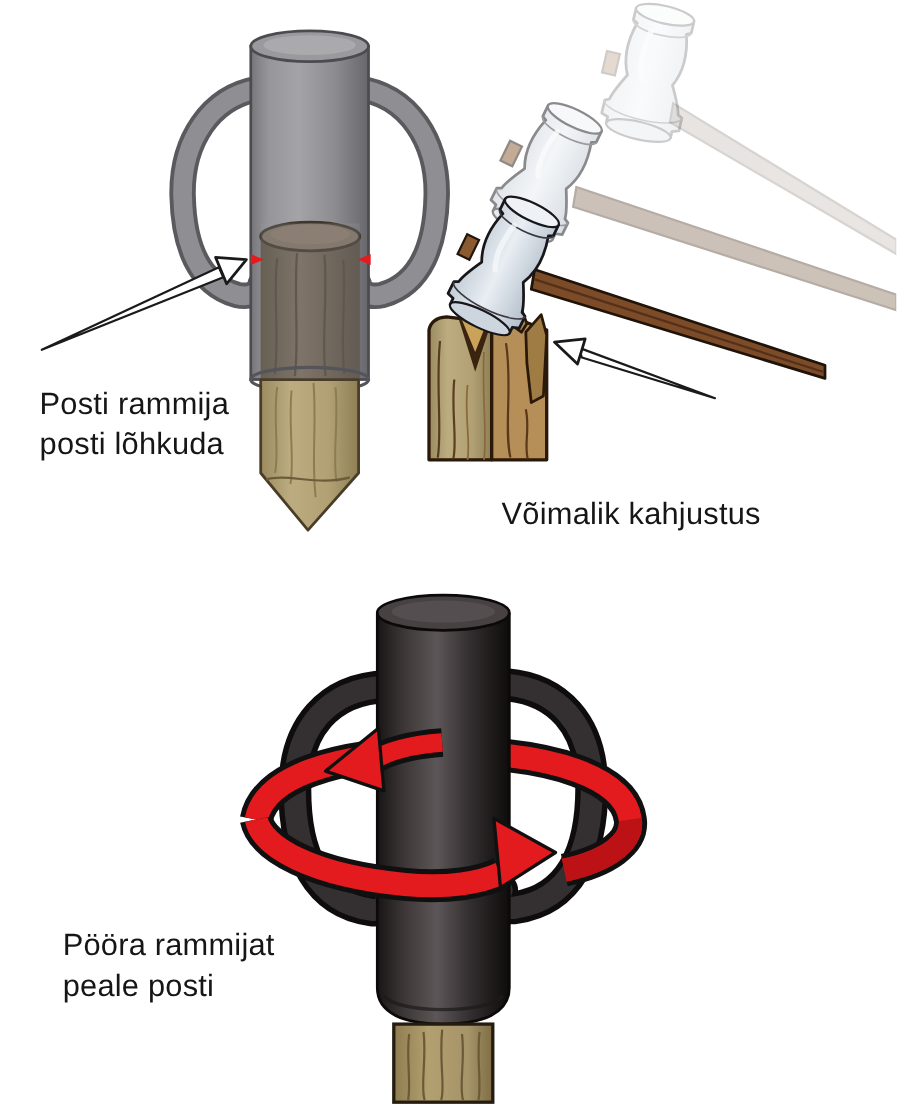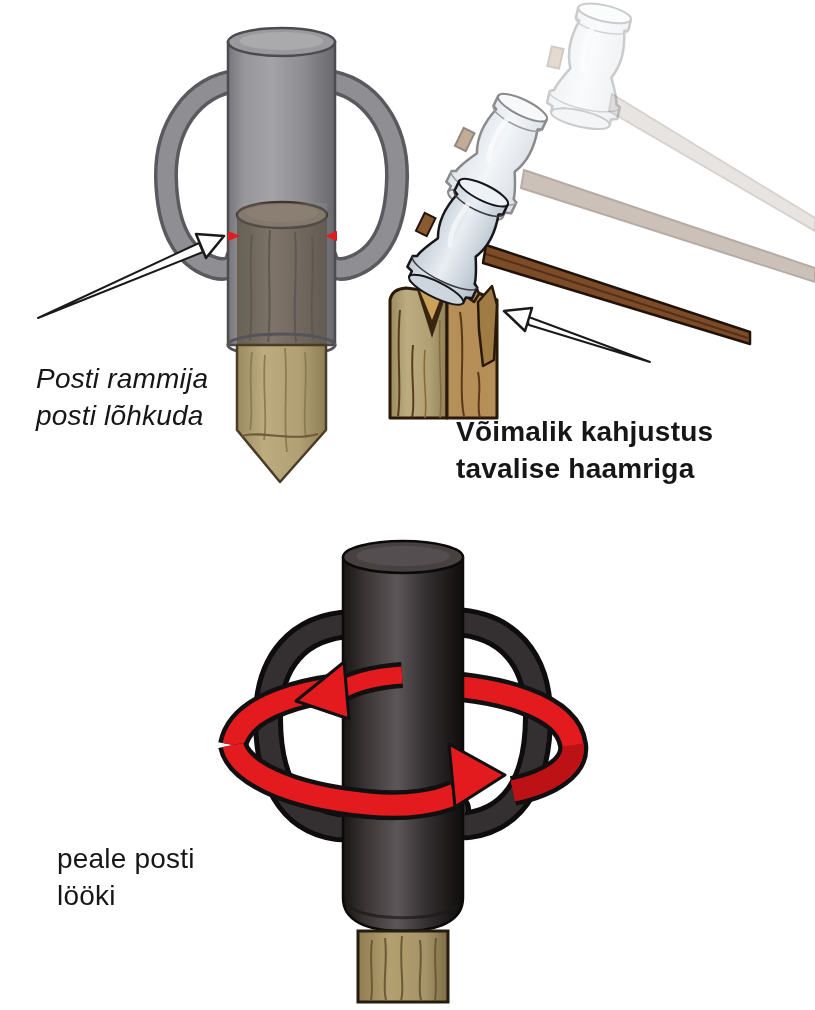--- a/index.html
+++ b/index.html
@@ -183,25 +183,24 @@
         <path d="M233,745 C238,770 284,796 368,804 C408,808 438,802 455,794" fill="none" class="outline" stroke-width="30"></path>
         <path d="M233,745 C238,770 284,796 368,804 C408,808 438,802 455,794" fill="none" class="stroke-red" stroke-width="21"></path>
         <polygon points="505,775 449,744 455,807" class="fill-red" stroke="#101010" stroke-width="3" stroke-linejoin="round"></polygon>
         <path d="M402,675 C374,677 352,683 338,692" fill="none" class="outline" stroke-width="26"></path>
         <path d="M402,675 C374,677 352,683 338,692" fill="none" class="stroke-red" stroke-width="17"></path>
         <polygon points="296,701 344,662 349,719" class="fill-red" stroke="#101010" stroke-width="3" stroke-linejoin="round"></polygon>
       </g>
     </g>
   </svg>
 
-  <div class="caption" style="left:36px;top:360px;font-style:italic;">
+  <div class="caption" style="left:36px;top:348px;">
     <span>Posti rammija</span>
     <span>posti lõhkuda</span>
   </div>
-  <div class="caption" style="left:456px;top:413px;font-weight:bold;">
+  <div class="caption" style="left:456px;top:448px;">
     <span>Võimalik kahjustus</span>
-    <span>tavalise haamriga</span>
   </div>
   <div class="caption" style="left:57px;top:840px;">
+    <span>Pööra rammijat</span>
     <span>peale posti</span>
-    <span>lööki</span>
   </div>
 </div>
 
 </body></html>

